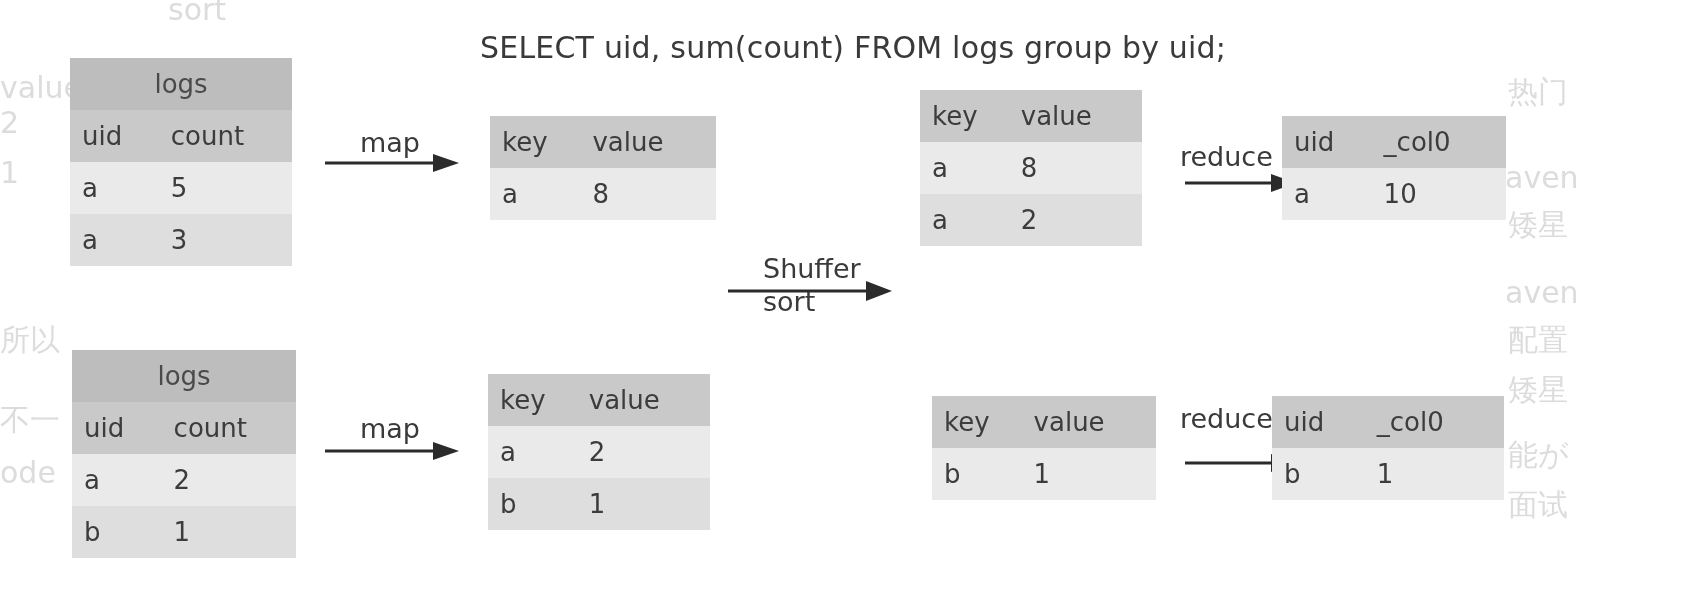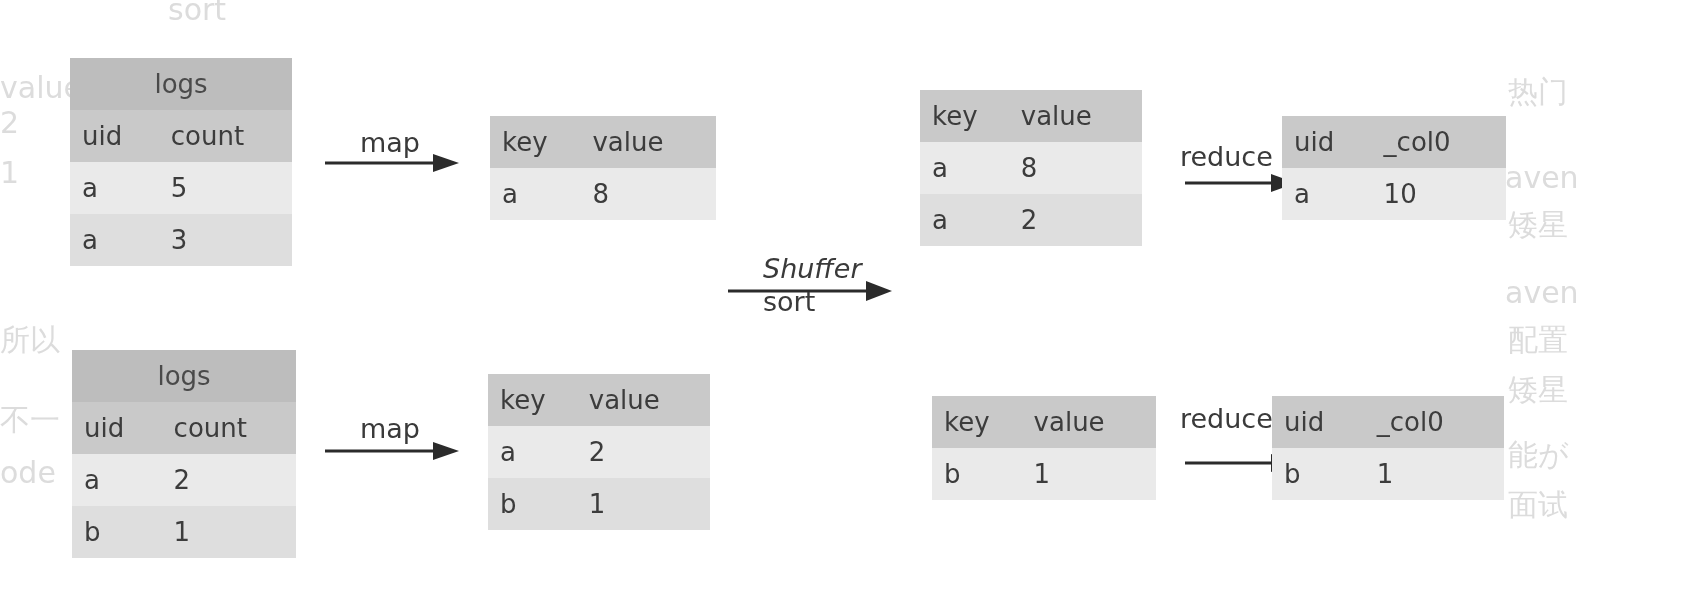--- a/index.html
+++ b/index.html
@@ -84,21 +84,20 @@
   }
   .arrow-label {
     position: absolute;
     font-size: 27px;
     color: #3a3a3a;
     white-space: nowrap;
     line-height: 1.05;
   }
   .arrow-label.two-line {
     text-align: left;
-    font-style: italic;
   }
 
   
   .watermark {
     position: absolute;
     right: 18px;
     bottom: 8px;
     font-size: 21px;
     color: #d2d2d2;
     white-space: nowrap;
@@ -121,20 +120,21 @@
       <div class="bg-artifact" style="left: 1508px; top: 72px;">热门</div>
       <div class="bg-artifact" style="left: 1505px; top: 160px;">aven</div>
       <div class="bg-artifact" style="left: 1508px; top: 205px;">矮星</div>
       <div class="bg-artifact" style="left: 1505px; top: 275px;">aven</div>
       <div class="bg-artifact" style="left: 1508px; top: 320px;">配置</div>
       <div class="bg-artifact" style="left: 1508px; top: 370px;">矮星</div>
       <div class="bg-artifact" style="left: 1508px; top: 435px;">能が</div>
       <div class="bg-artifact" style="left: 1508px; top: 485px;">面试</div>
     </div>
 
+  <div class="sql-title">SELECT uid, sum(count) FROM logs group by uid;</div>
 
   <table class="tbl" id="t-logs-top" style="left:70px; top:58px; width:222px;">
       <colgroup>
         <col style="width: 40%;">
         <col style="width: 60%;">
       </colgroup>
       <tbody>
         <tr>
           <td class="cap" colspan="2">logs</td>
         </tr>

